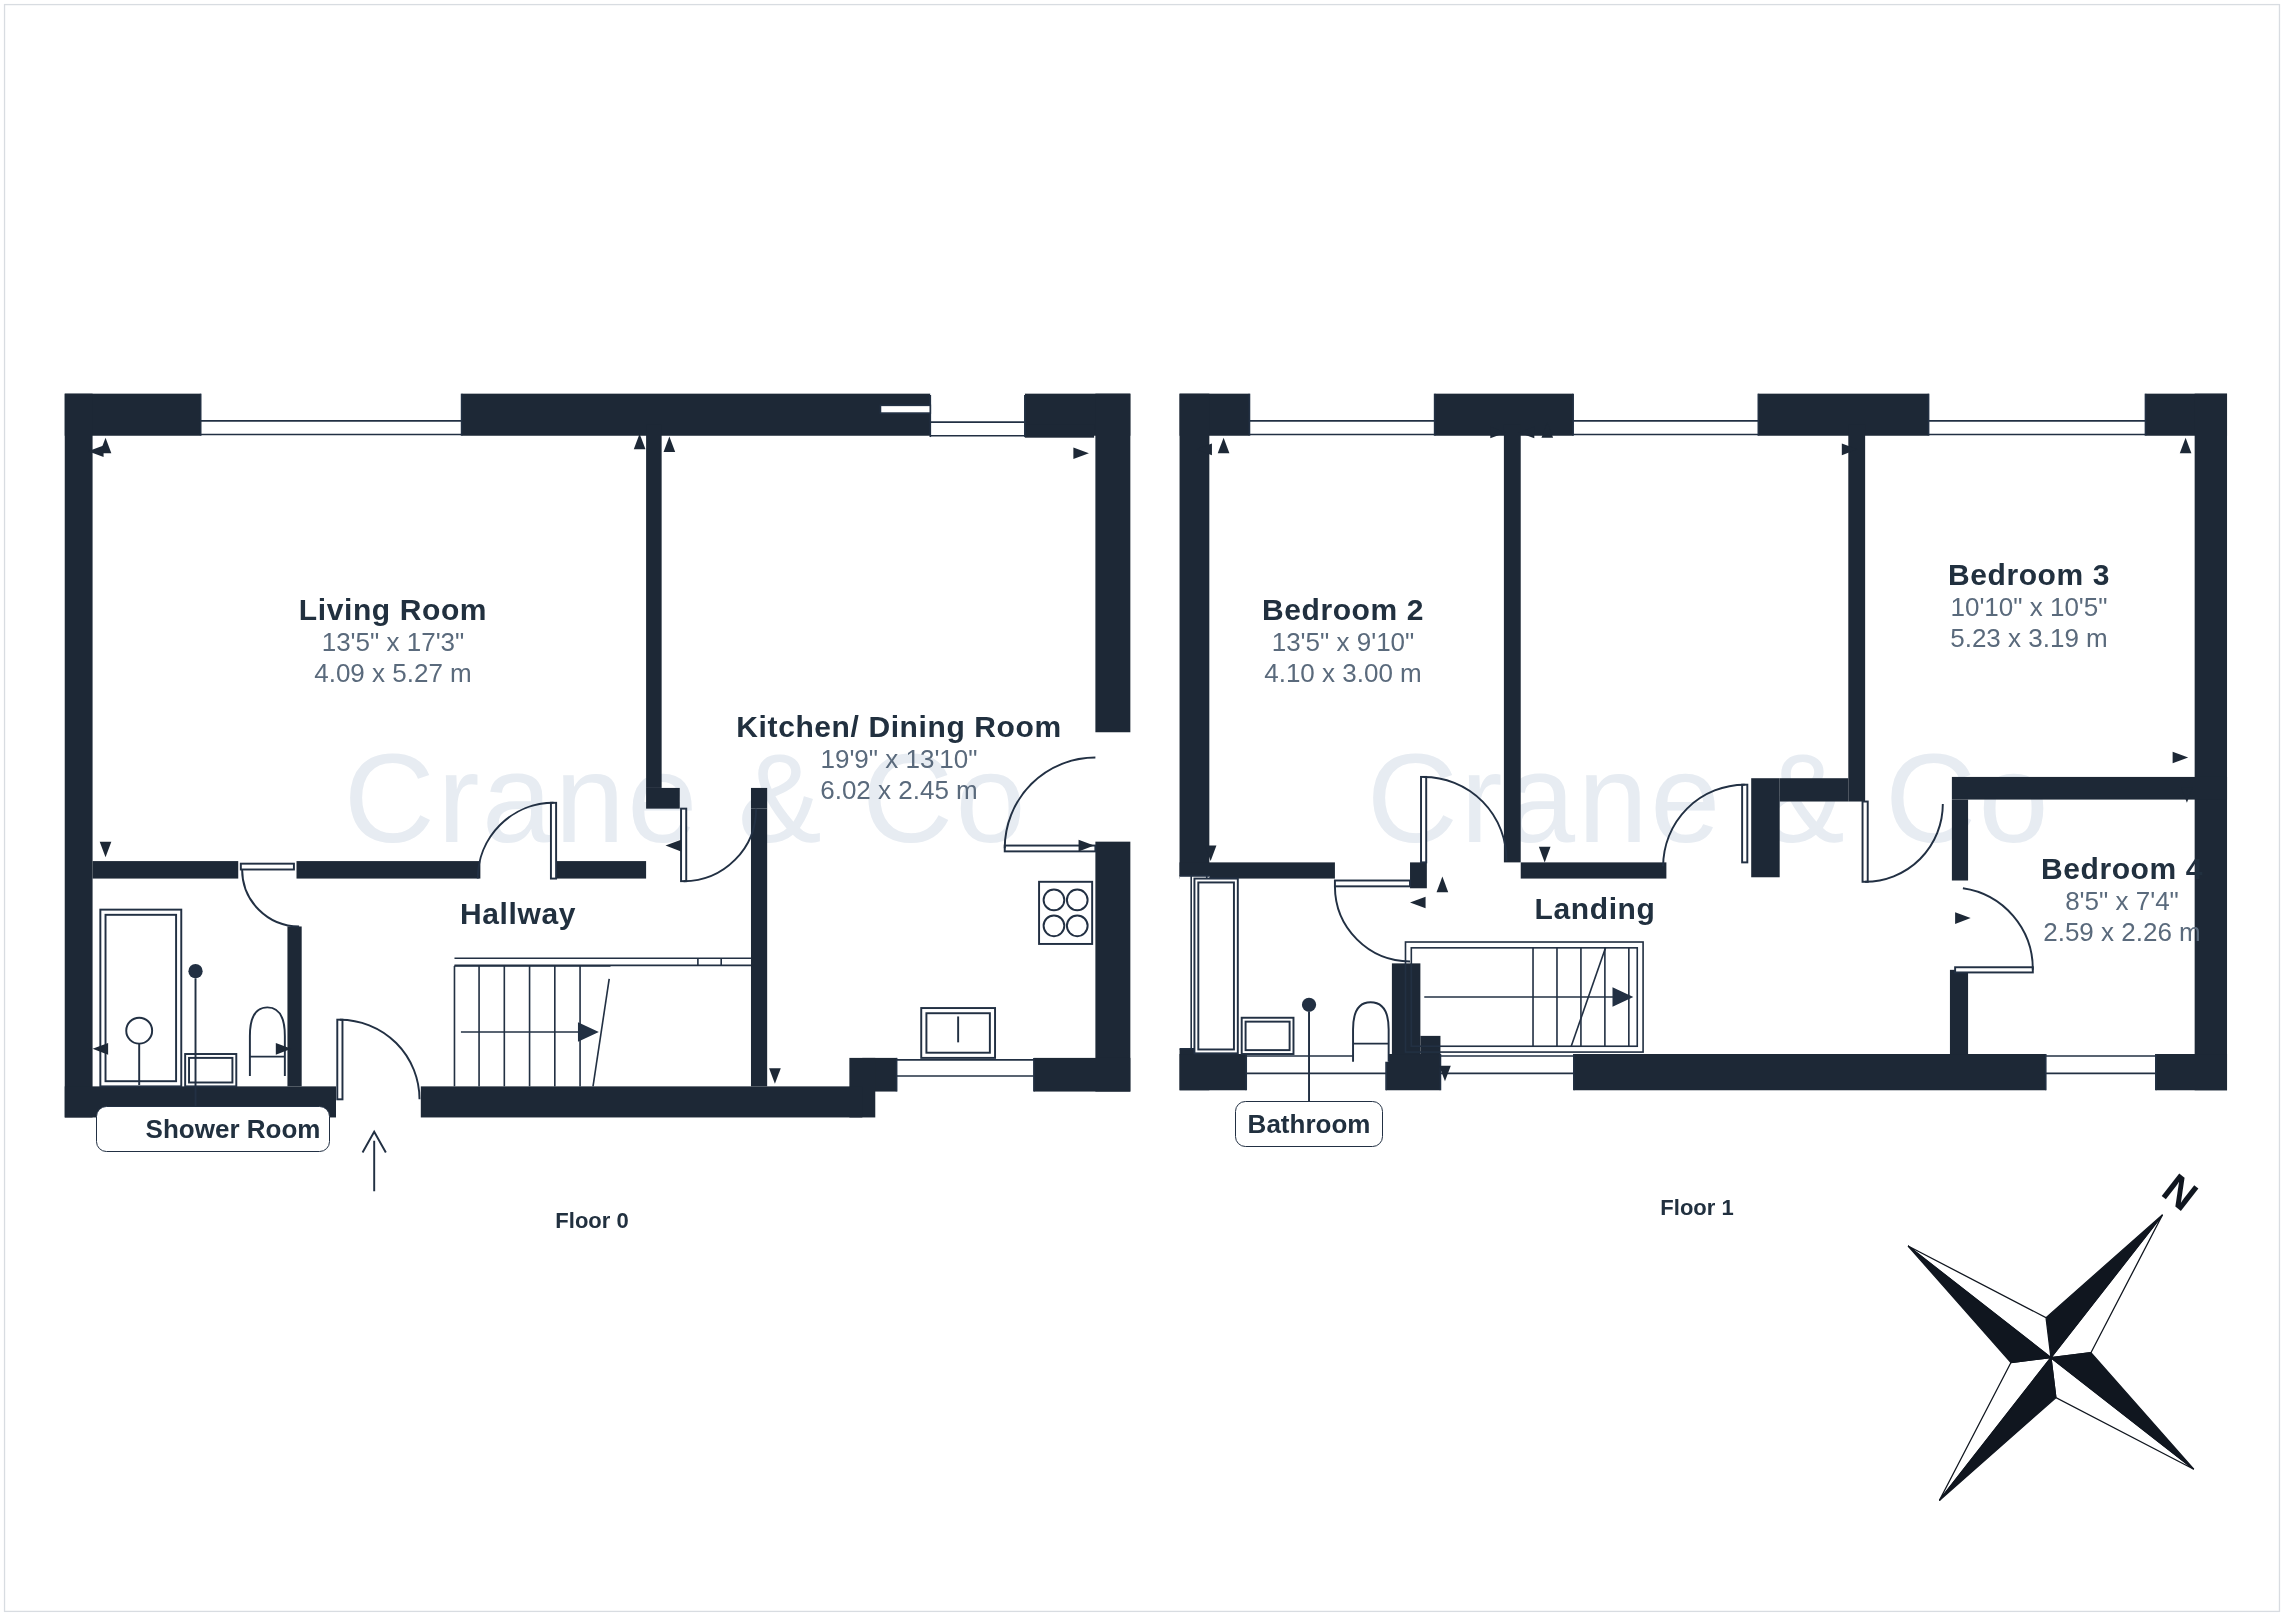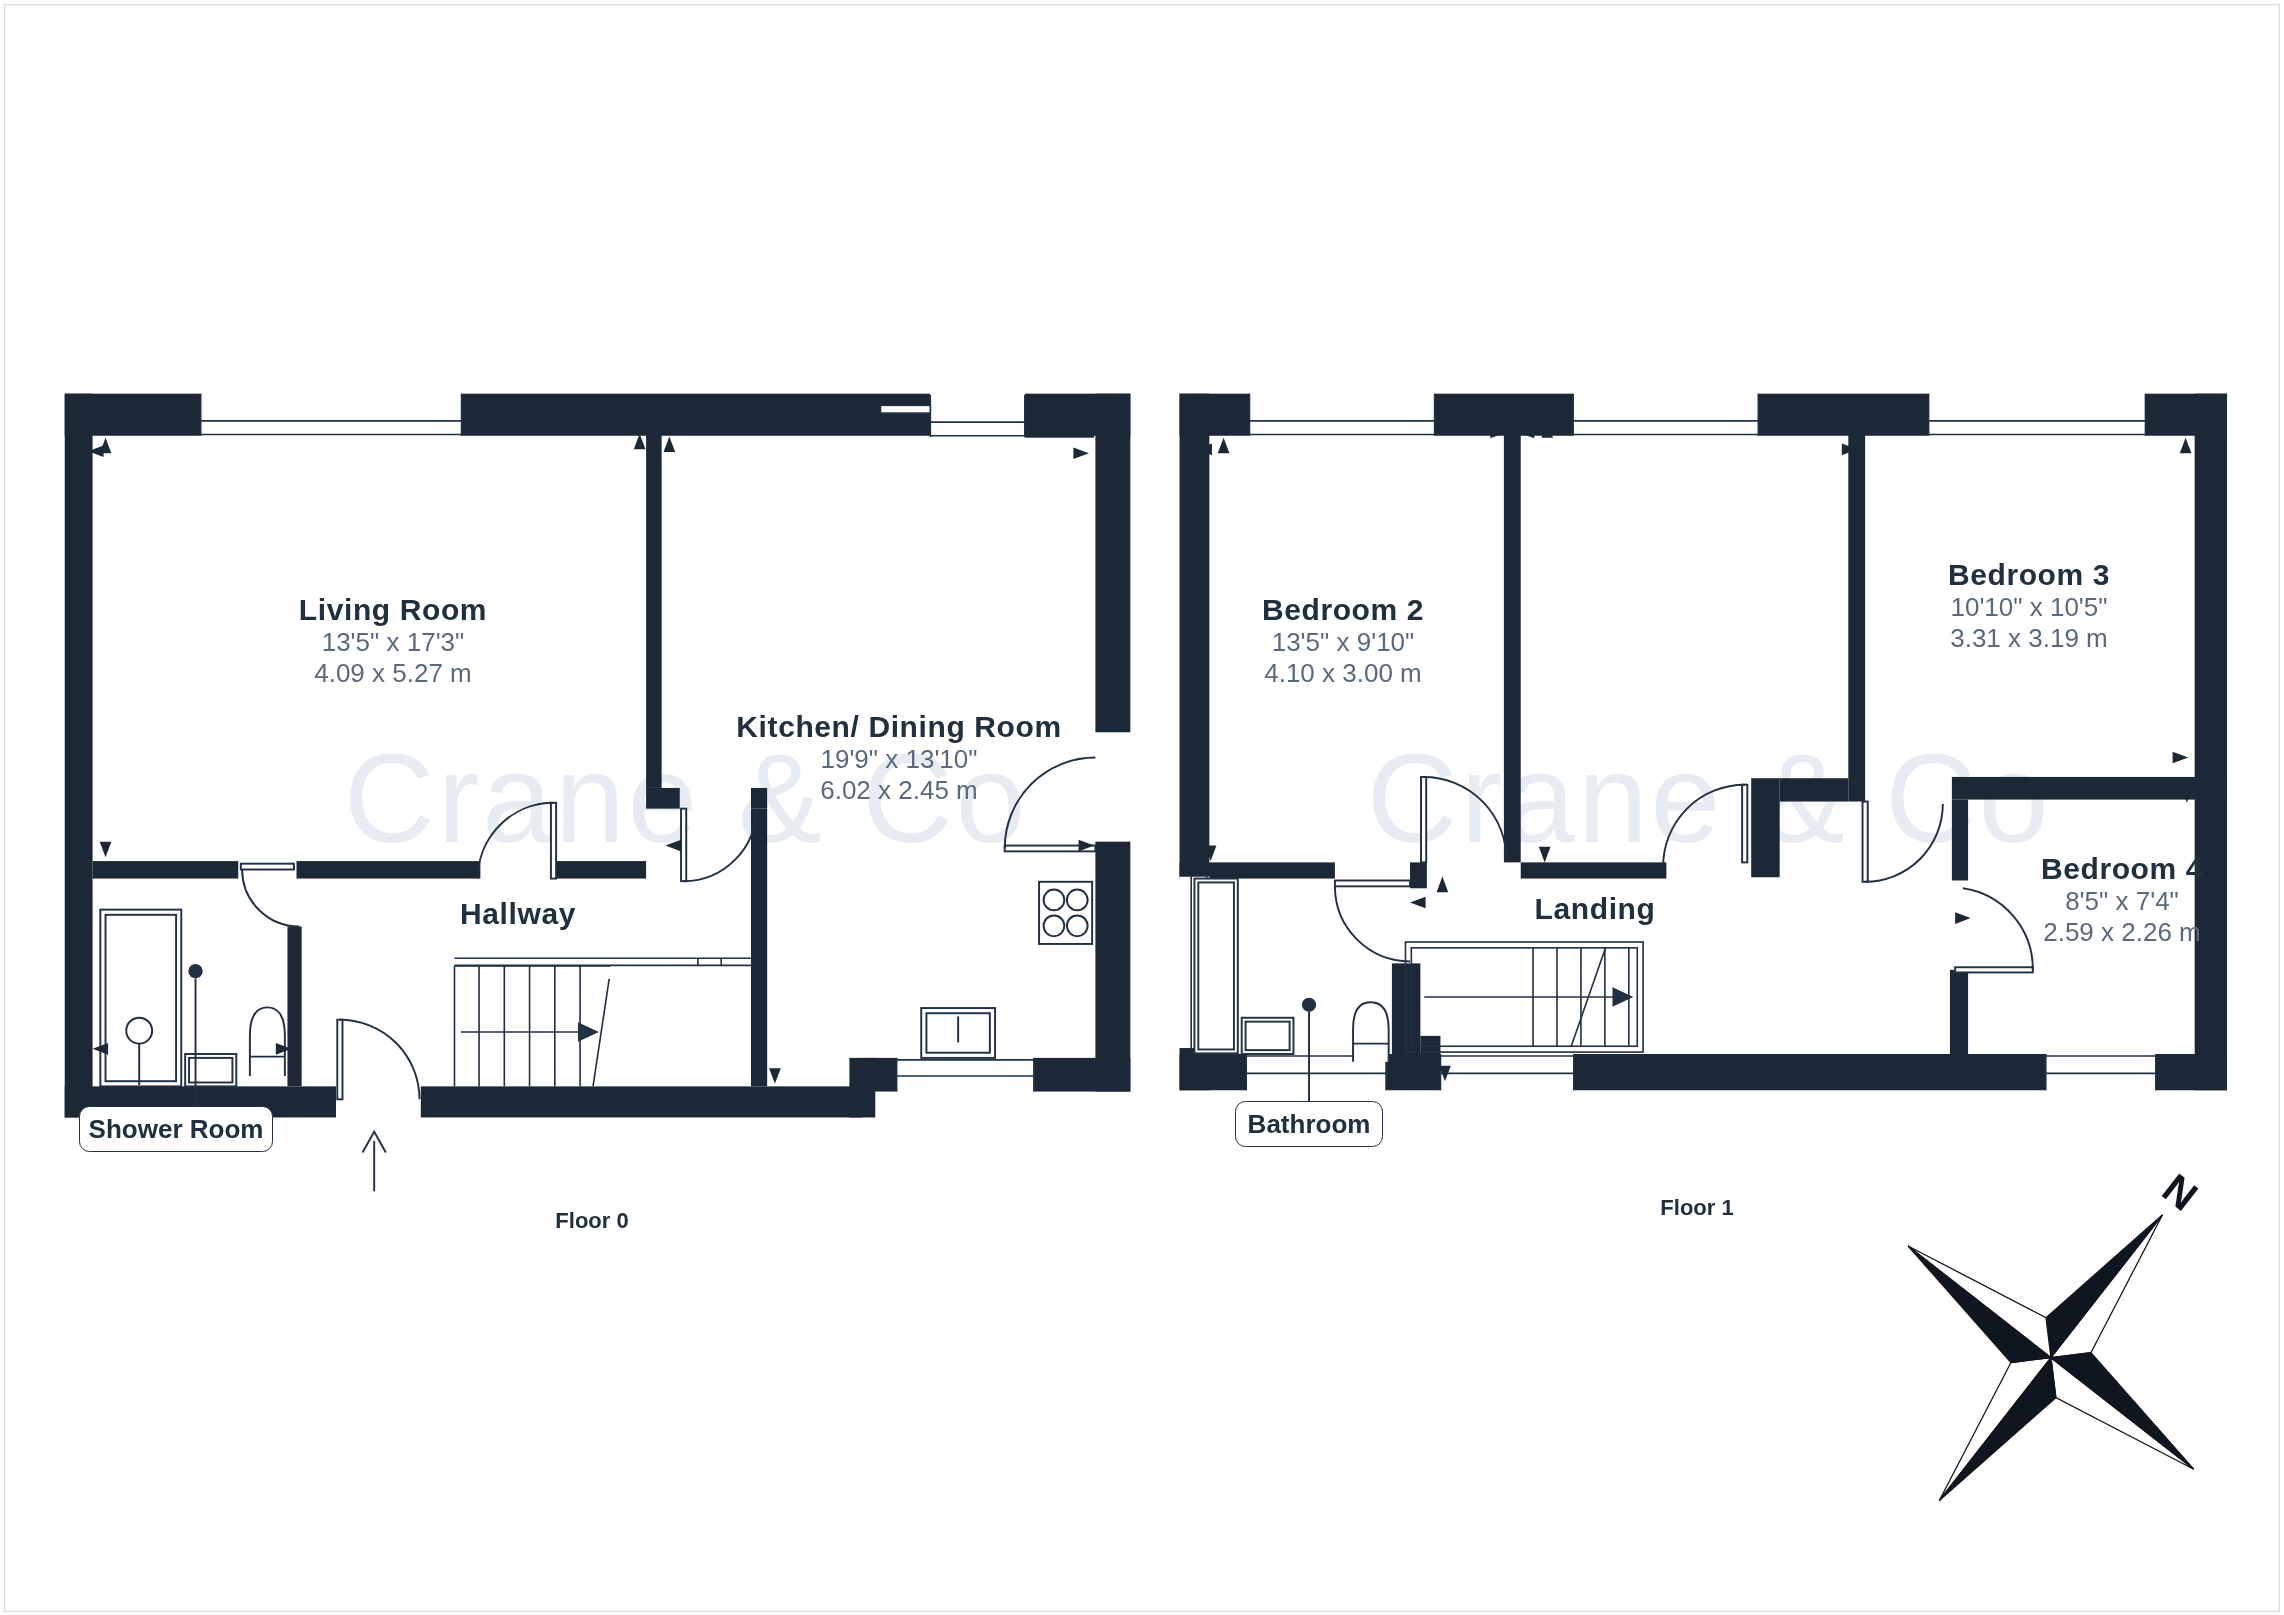--- a/index.html
+++ b/index.html
@@ -342,32 +342,32 @@
     <div class="room-dim">4.09 x 5.27 m</div>
   </div>
   <div class="room-label" style="left:899px;top:710px;">
     <div class="room-title">Kitchen/ Dining Room</div>
     <div class="room-dim">19'9" x 13'10"</div>
     <div class="room-dim">6.02 x 2.45 m</div>
   </div>
   <div class="room-label" style="left:518px;top:897px;">
     <div class="room-title">Hallway</div>
   </div>
-  <div class="callout" style="left:79px;top:1106px;width:192px;height:44px;">Shower Room</div>
+  <div class="callout" style="left:96px;top:1106px;width:192px;height:44px;padding-left:40px;">Shower Room</div>
   <div class="floor-label" style="left:592px;top:1208px;">Floor 0</div>
 
   <div class="room-label" style="left:1343px;top:593px;">
     <div class="room-title">Bedroom 2</div>
     <div class="room-dim">13'5" x 9'10"</div>
     <div class="room-dim">4.10 x 3.00 m</div>
   </div>
   <div class="room-label" style="left:2029px;top:558px;">
     <div class="room-title">Bedroom 3</div>
     <div class="room-dim">10'10" x 10'5"</div>
-    <div class="room-dim">3.31 x 3.19 m</div>
+    <div class="room-dim">5.23 x 3.19 m</div>
   </div>
   <div class="room-label" style="left:2078px;top:852px;margin-left:44px;">
     <div class="room-title">Bedroom 4</div>
     <div class="room-dim">8'5" x 7'4"</div>
     <div class="room-dim">2.59 x 2.26 m</div>
   </div>
   <div class="room-label" style="left:1595px;top:892px;">
     <div class="room-title">Landing</div>
   </div>
   <div class="callout" style="left:1235px;top:1101px;width:146px;height:44px;">Bathroom</div>

